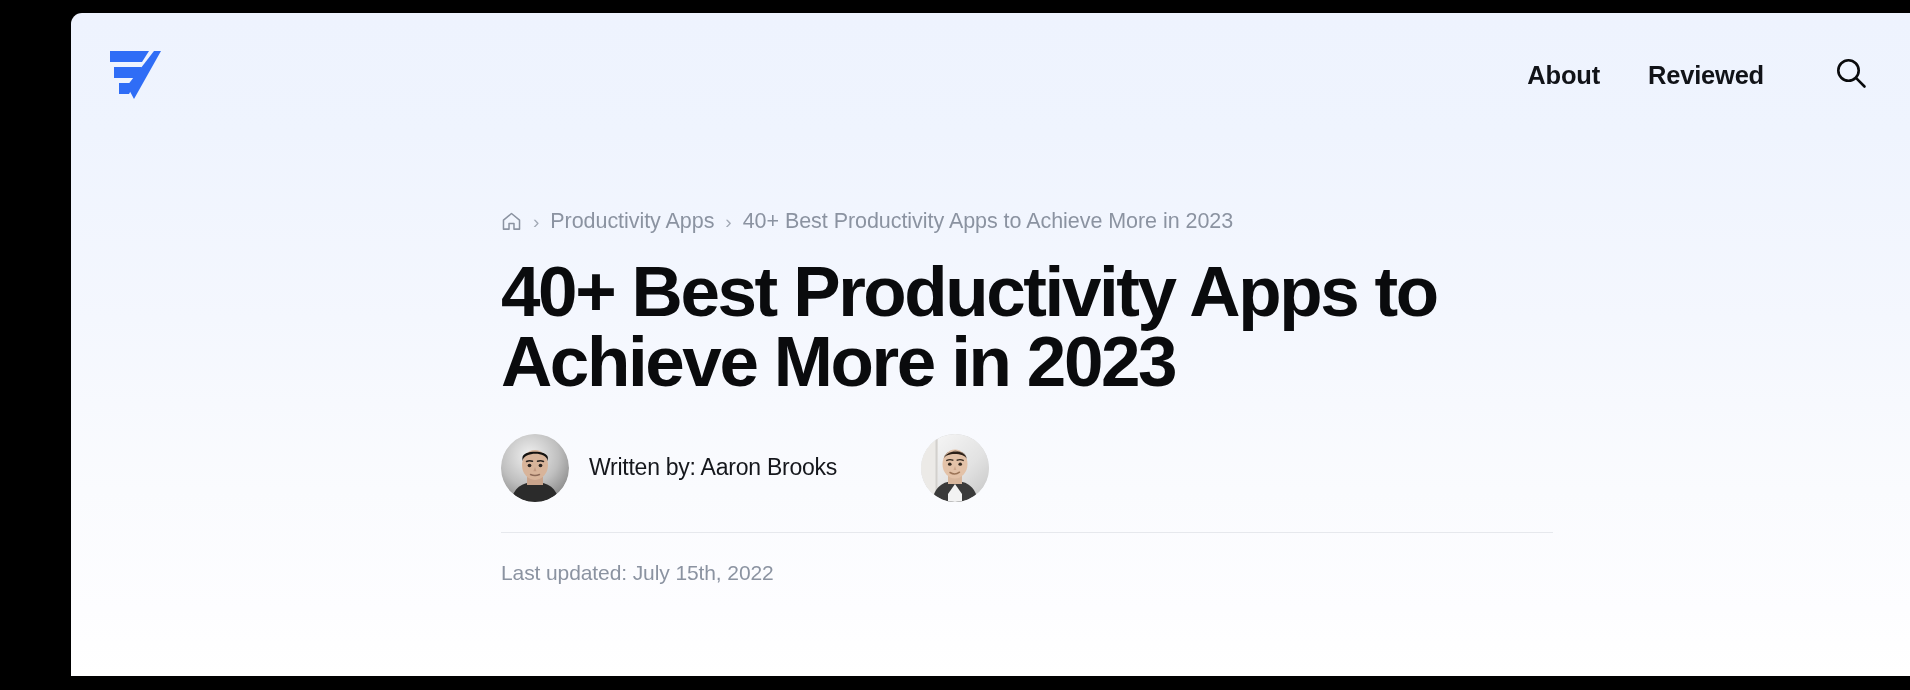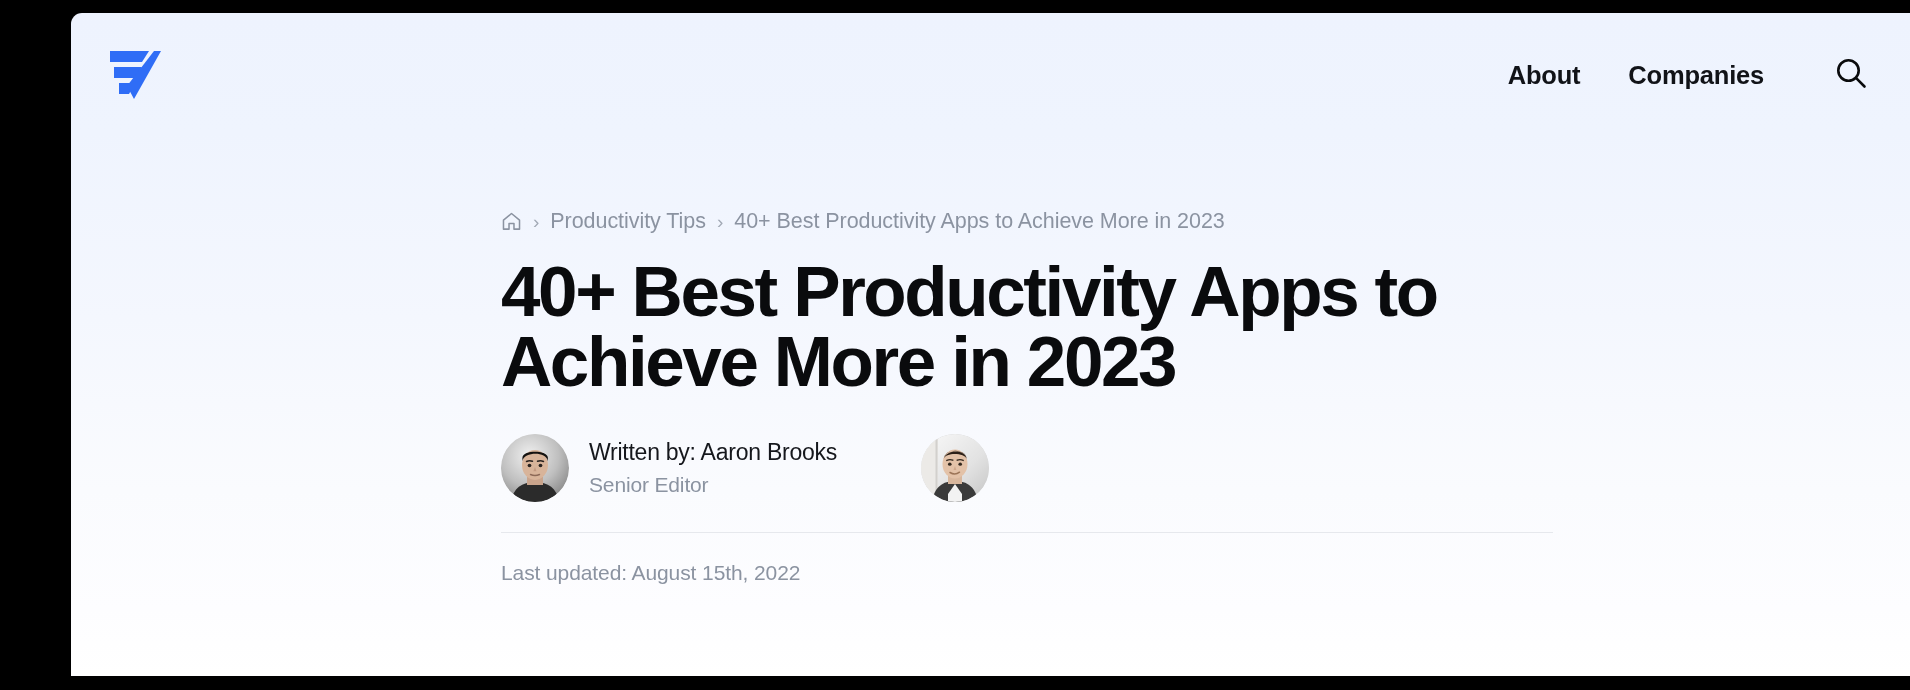--- a/index.html
+++ b/index.html
@@ -152,21 +152,21 @@
   .avatar {
     width: 68px; height: 68px;
     border-radius: 50%;
     overflow: hidden;
     flex: none;
     background: #d8d8d8;
     position: relative;
   }
   .avatar svg { display: block; width: 100%; height: 100%; }
 
-  .byline-text { display: flex; flex-direction: column; gap: 7px; }
+  .byline-text { display: flex; flex-direction: row; gap: 7px; }
   .byline-name {
     font-size: 23px;
     color: #15171c;
     letter-spacing: -0.25px;
     white-space: nowrap;
   }
   .byline-role {
     font-size: 21px;
     color: #8b93a1;
     letter-spacing: -0.15px;
@@ -207,21 +207,21 @@
         </span>
       </div>
 
       <div class="nav-links">
 
         <div class="nav-item">
           <span>About</span>
         </div>
 
         <div class="nav-item">
-          <span>Companies</span>
+          <span>Reviewed</span>
         </div>
 
 
         <div class="search-btn">
           <span>
             <svg width="34" height="34" viewBox="0 0 34 34" xmlns="http://www.w3.org/2000/svg">
               <circle cx="14.5" cy="14.5" r="10.2" fill="none" stroke="#0a0b0d" stroke-width="2.6"></circle>
               <line x1="22.2" y1="22.2" x2="30.5" y2="30.5" stroke="#0a0b0d" stroke-width="2.6" stroke-linecap="round"></line>
             </svg>
           </span>
@@ -232,21 +232,21 @@
 
     <div class="article">
 
       <div class="breadcrumb">
         <span class="home-icon">
           <svg width="21" height="21" viewBox="0 0 22 22" xmlns="http://www.w3.org/2000/svg">
             <path d="M2.6 9.6 L11 2.6 L19.4 9.6 L19.4 19 L13.6 19 L13.6 13.2 L8.4 13.2 L8.4 19 L2.6 19 Z" fill="none" stroke="#8b93a1" stroke-width="1.6" stroke-linejoin="round" stroke-linecap="round"></path>
           </svg>
         </span>
         <span class="sep">›</span>
-        <a>Productivity Tips</a>
+        <a>Productivity Apps</a>
         <span class="sep">›</span>
         <span class="current">40+ Best Productivity Apps to Achieve More in 2023</span>
       </div>
 
       <h1 class="page-title">40+ Best Productivity Apps to Achieve More in 2023</h1>
 
       <div class="bylines">
 
         <div class="byline">
           <div class="avatar">
@@ -272,21 +272,20 @@
                 <ellipse cx="39.5" cy="31.5" rx="1.9" ry="1.7" fill="#2a2320"></ellipse>
                 <path d="M25.5 27.5 q3 -1.6 6 -0.2" stroke="#2a2320" stroke-width="1.5" fill="none" stroke-linecap="round"></path>
                 <path d="M36.5 27.3 q3 -1.4 6 0.2" stroke="#2a2320" stroke-width="1.5" fill="none" stroke-linecap="round"></path>
                 <path d="M29.5 40.5 q4.5 2 9 0" stroke="#8d6a58" stroke-width="1.4" fill="none" stroke-linecap="round"></path>
                 <path d="M34 33 l-1.6 4.2 l3 0" fill="#c29a82"></path>
               </g>
             </svg>
           </div>
           <div class="byline-text">
             <span class="byline-name">Written by: Aaron Brooks</span>
-            <span class="byline-role">Senior Editor</span>
           </div>
         </div>
 
         <div class="byline reviewer">
           <div class="avatar">
             <svg viewBox="0 0 68 68" xmlns="http://www.w3.org/2000/svg">
               <defs>
                 <linearGradient id="bgB" x1="0" y1="0" x2="1" y2="1">
                   <stop offset="0%" stop-color="#fafafa"></stop>
                   <stop offset="60%" stop-color="#e2e2e2"></stop>
@@ -314,18 +313,18 @@
                 <path d="M34 32 l-1.5 4 l2.8 0" fill="#cfa88c"></path>
               </g>
             </svg>
           </div>
         </div>
 
       </div>
 
       <div class="divider"></div>
 
-      <div class="updated">Last updated: August 15th, 2022</div>
+      <div class="updated">Last updated: July 15th, 2022</div>
 
     </div>
 
   </div>
 </div>
 
 </body></html>

